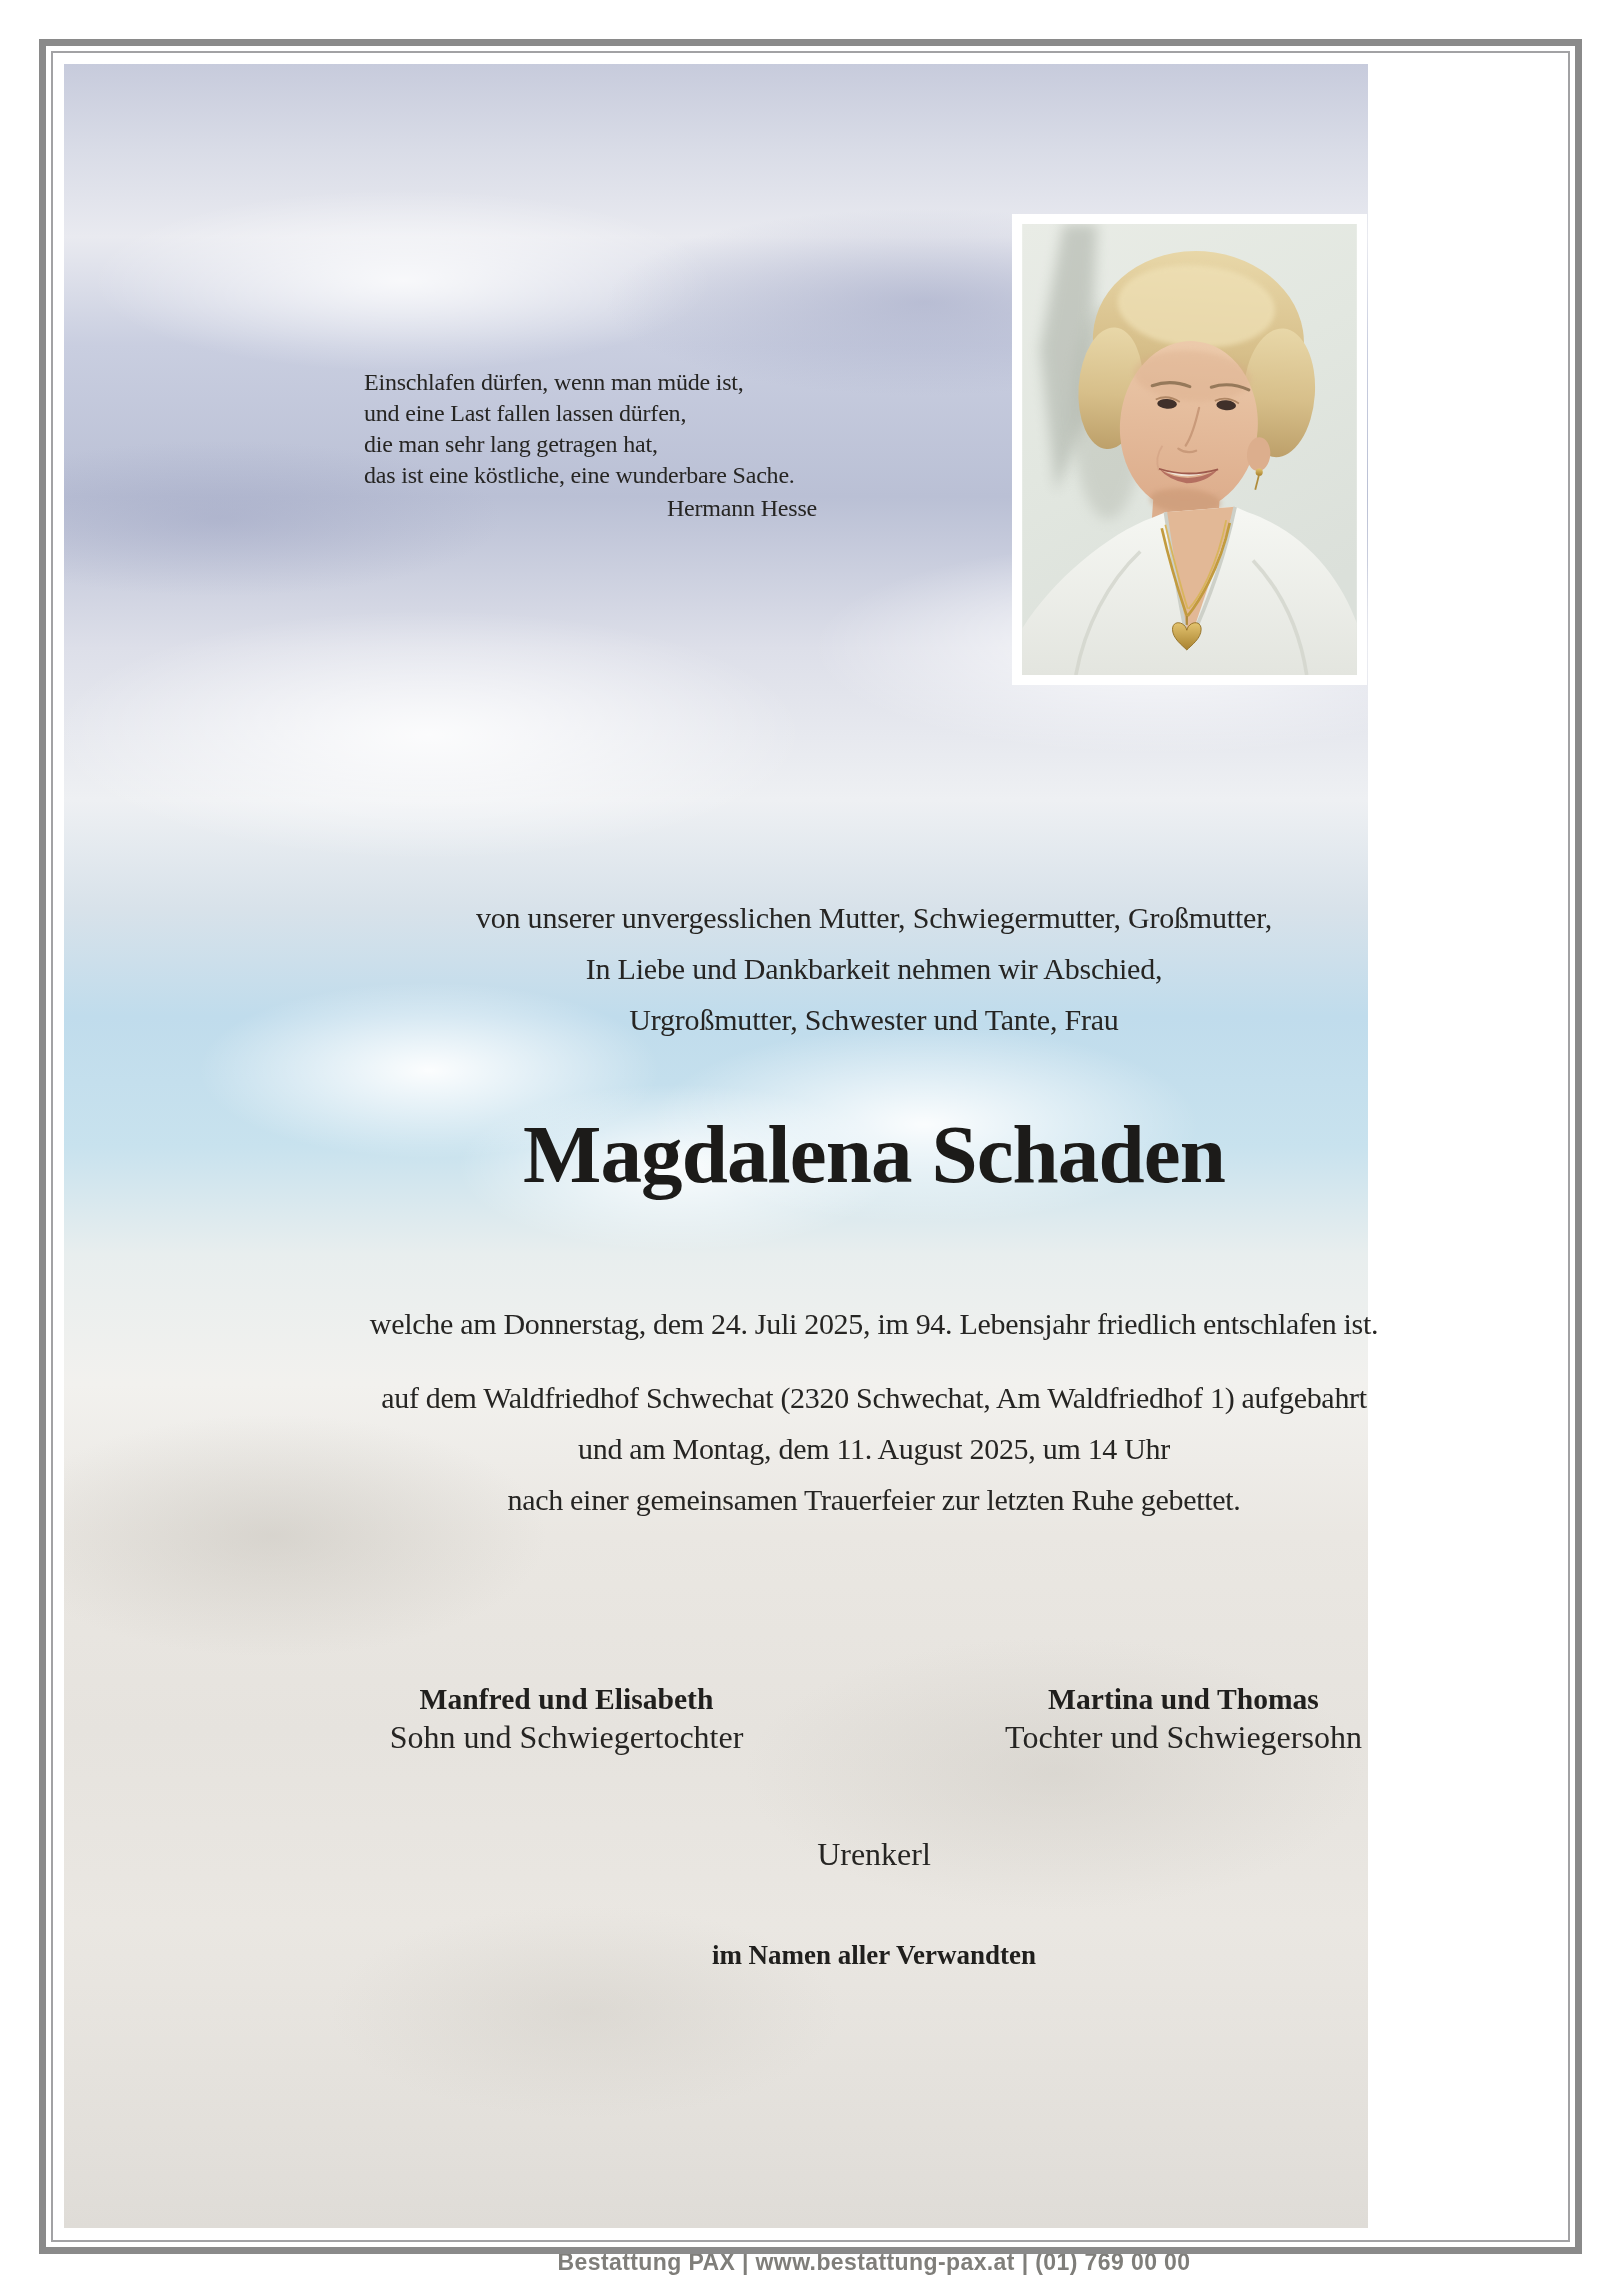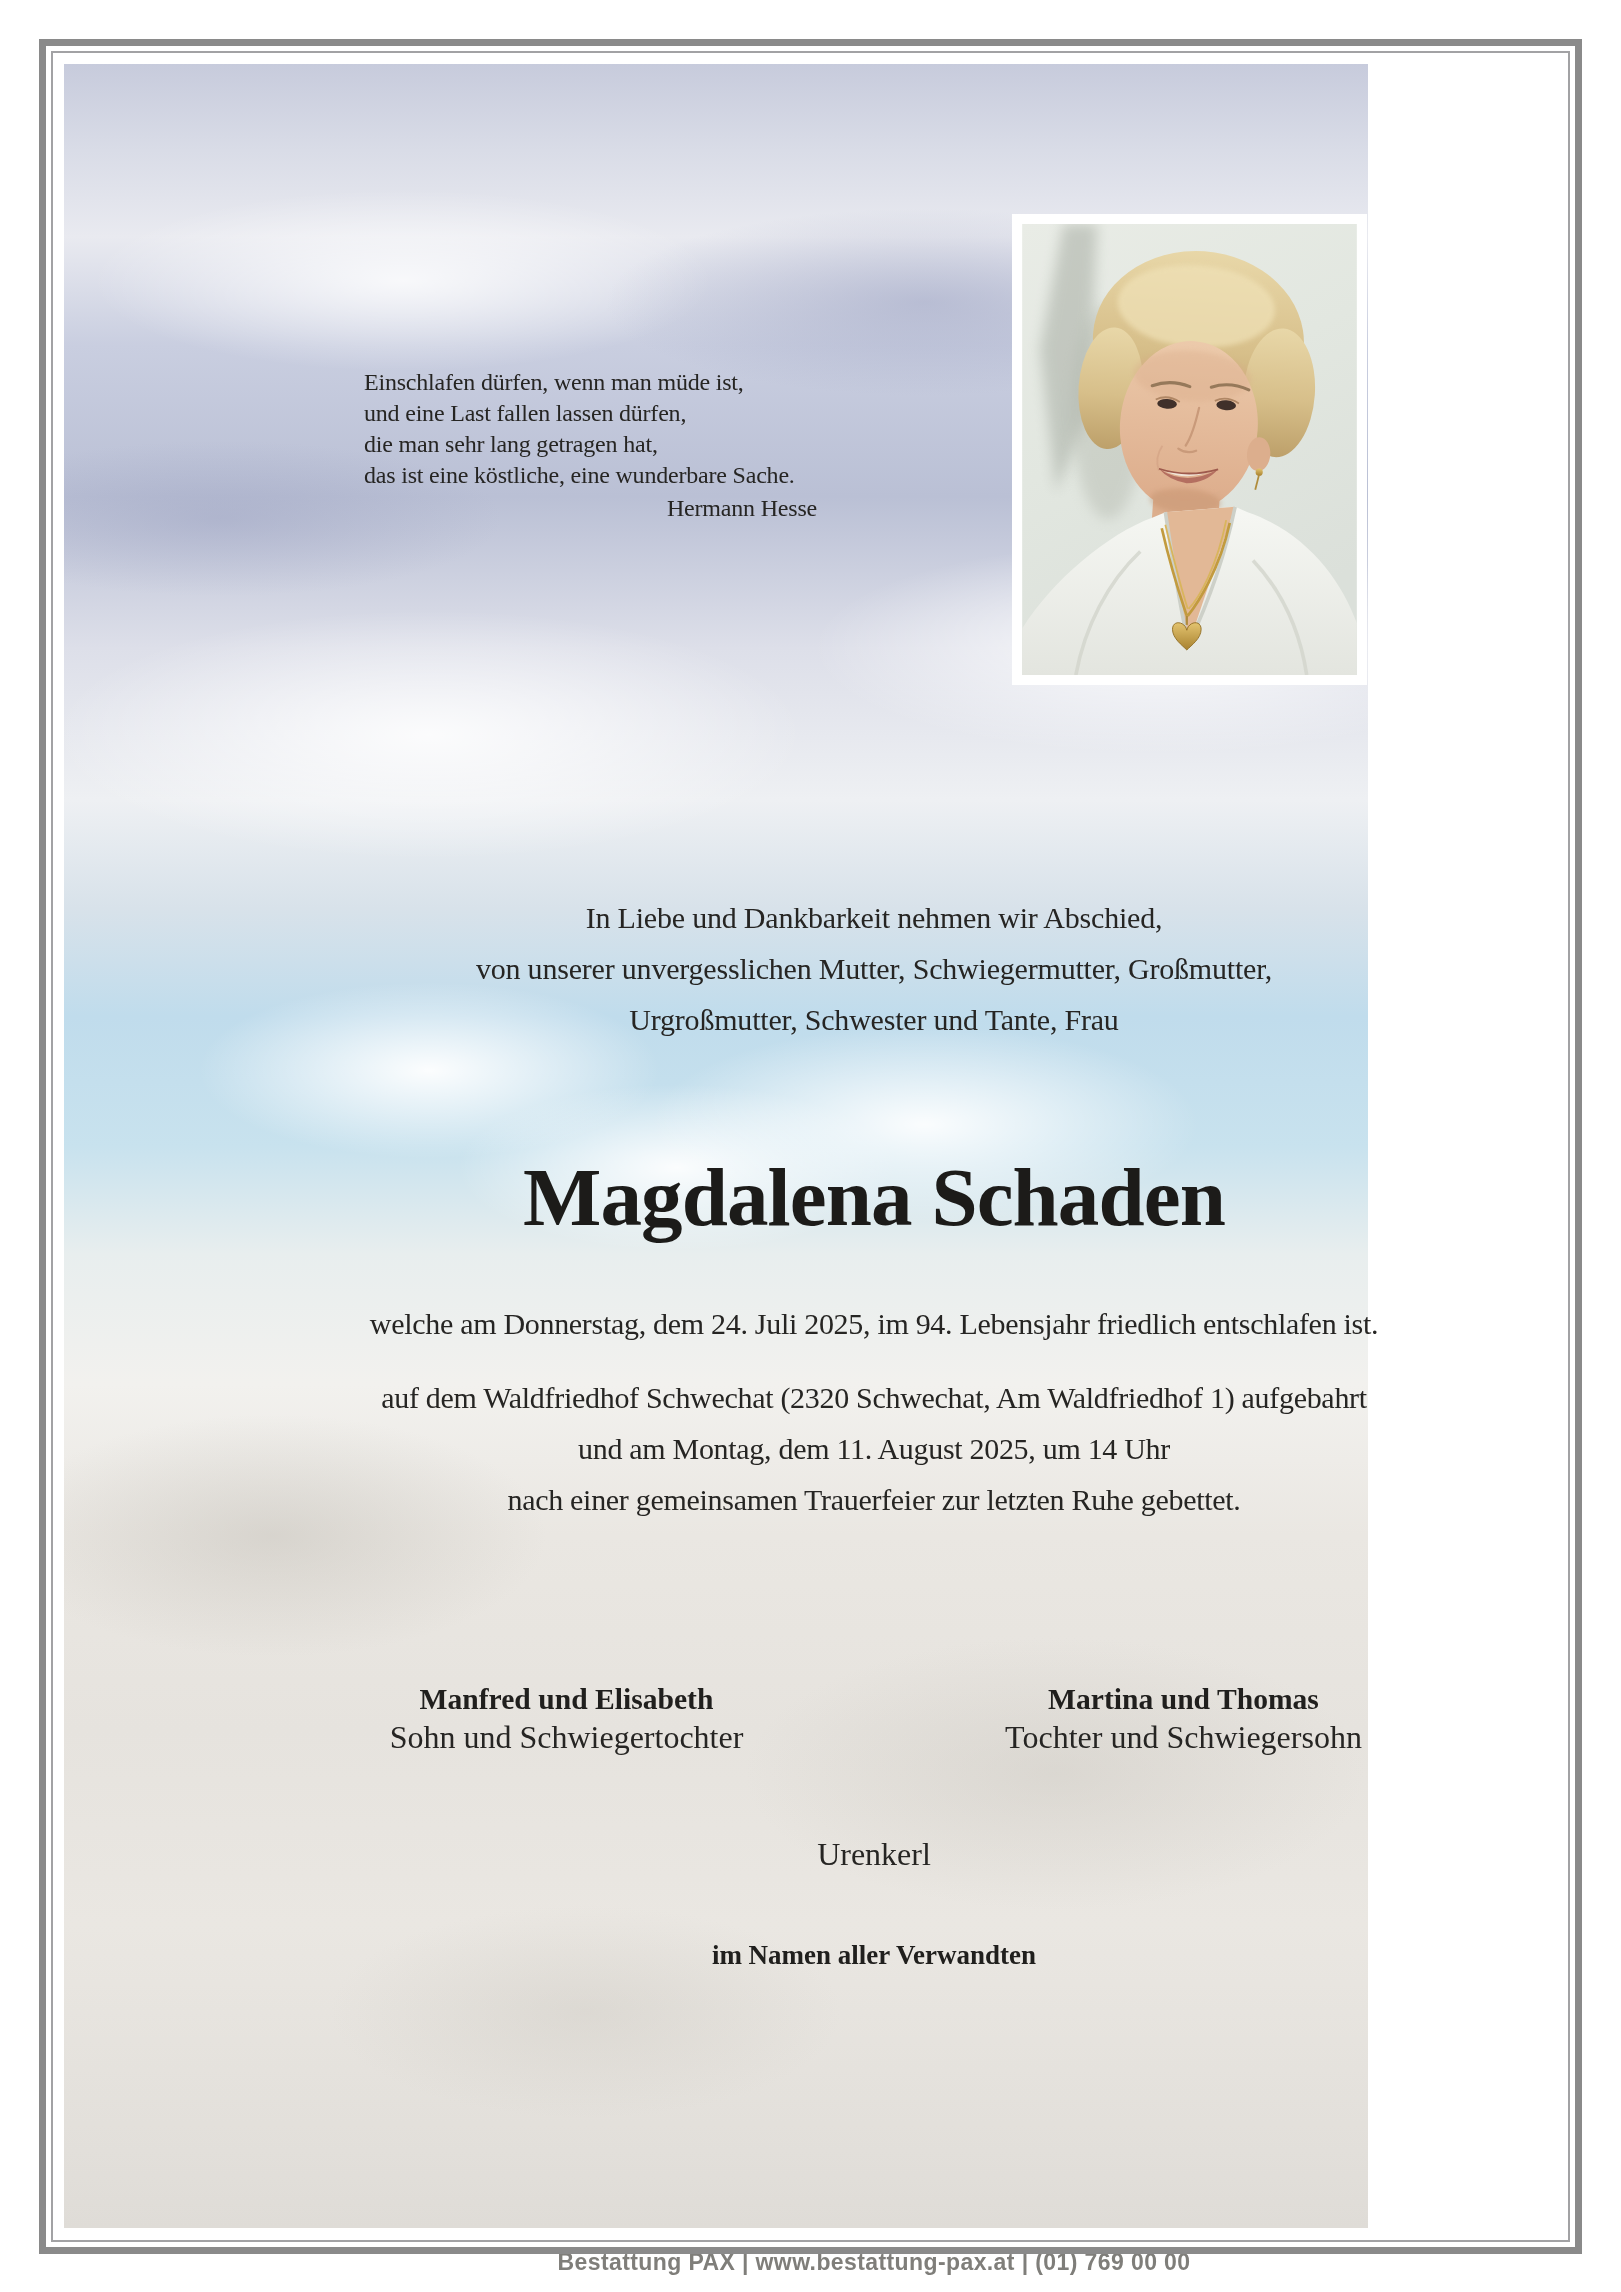--- a/index.html
+++ b/index.html
@@ -39,21 +39,21 @@
   .poem{
     left:300px;top:303px;width:462px;
     font-size:24px;line-height:31px;letter-spacing:-0.2px;
     text-align:left;
   }
   .poem .attribution{text-align:right;padding-right:9px;margin-top:2px;}
   .centerblock{left:64px;width:1492px;text-align:center;}
   .intro{top:828px;font-size:30px;line-height:51px;letter-spacing:-0.2px;}
   .deceased-name{
     top:1039px;font-size:83px;font-weight:700;line-height:1.25;
-    letter-spacing:-0.9px;color:#1c1b19;margin-top:43px;
+    letter-spacing:-0.9px;color:#1c1b19;
   }
   .death-line{top:1238px;font-size:30px;line-height:43px;letter-spacing:-0.3px;}
   .funeral{top:1308px;font-size:30px;line-height:51px;letter-spacing:-0.3px;}
   .mourner-col{position:absolute;top:1616px;width:537px;text-align:center;color:#262523;}
   .col-left{left:234px;}
   .col-right{left:851px;}
   .mourner-names{font-size:29.6px;font-weight:700;line-height:38px;color:#201f1d;}
   .mourner-relation{font-size:32px;line-height:32px;margin-top:2.7px;}
   .row-grandchildren{top:1693px;}
   .row-greatgrandchildren{top:1771px;}
@@ -78,22 +78,22 @@
 
     <div class="txt poem">
       <div>Einschlafen dürfen, wenn man müde ist,</div>
       <div>und eine Last fallen lassen dürfen,</div>
       <div>die man sehr lang getragen hat,</div>
       <div>das ist eine köstliche, eine wunderbare Sache.</div>
       <div class="attribution">Hermann Hesse</div>
     </div>
 
     <div class="txt centerblock intro">
+      <div>von unserer unvergesslichen Mutter, Schwiegermutter, Großmutter,</div>
       <div>In Liebe und Dankbarkeit nehmen wir Abschied,</div>
-      <div>von unserer unvergesslichen Mutter, Schwiegermutter, Großmutter,</div>
       <div>Urgroßmutter, Schwester und Tante, Frau</div>
     </div>
 
     <div class="txt centerblock deceased-name">Magdalena Schaden</div>
 
     <div class="txt centerblock death-line">welche am Donnerstag, dem 24. Juli 2025, im 94. Lebensjahr friedlich entschlafen ist.</div>
 
     <div class="txt centerblock funeral">
       <div>auf dem Waldfriedhof Schwechat (2320 Schwechat, Am Waldfriedhof 1) aufgebahrt</div>
       <div>und am Montag, dem 11. August 2025, um 14 Uhr</div>

